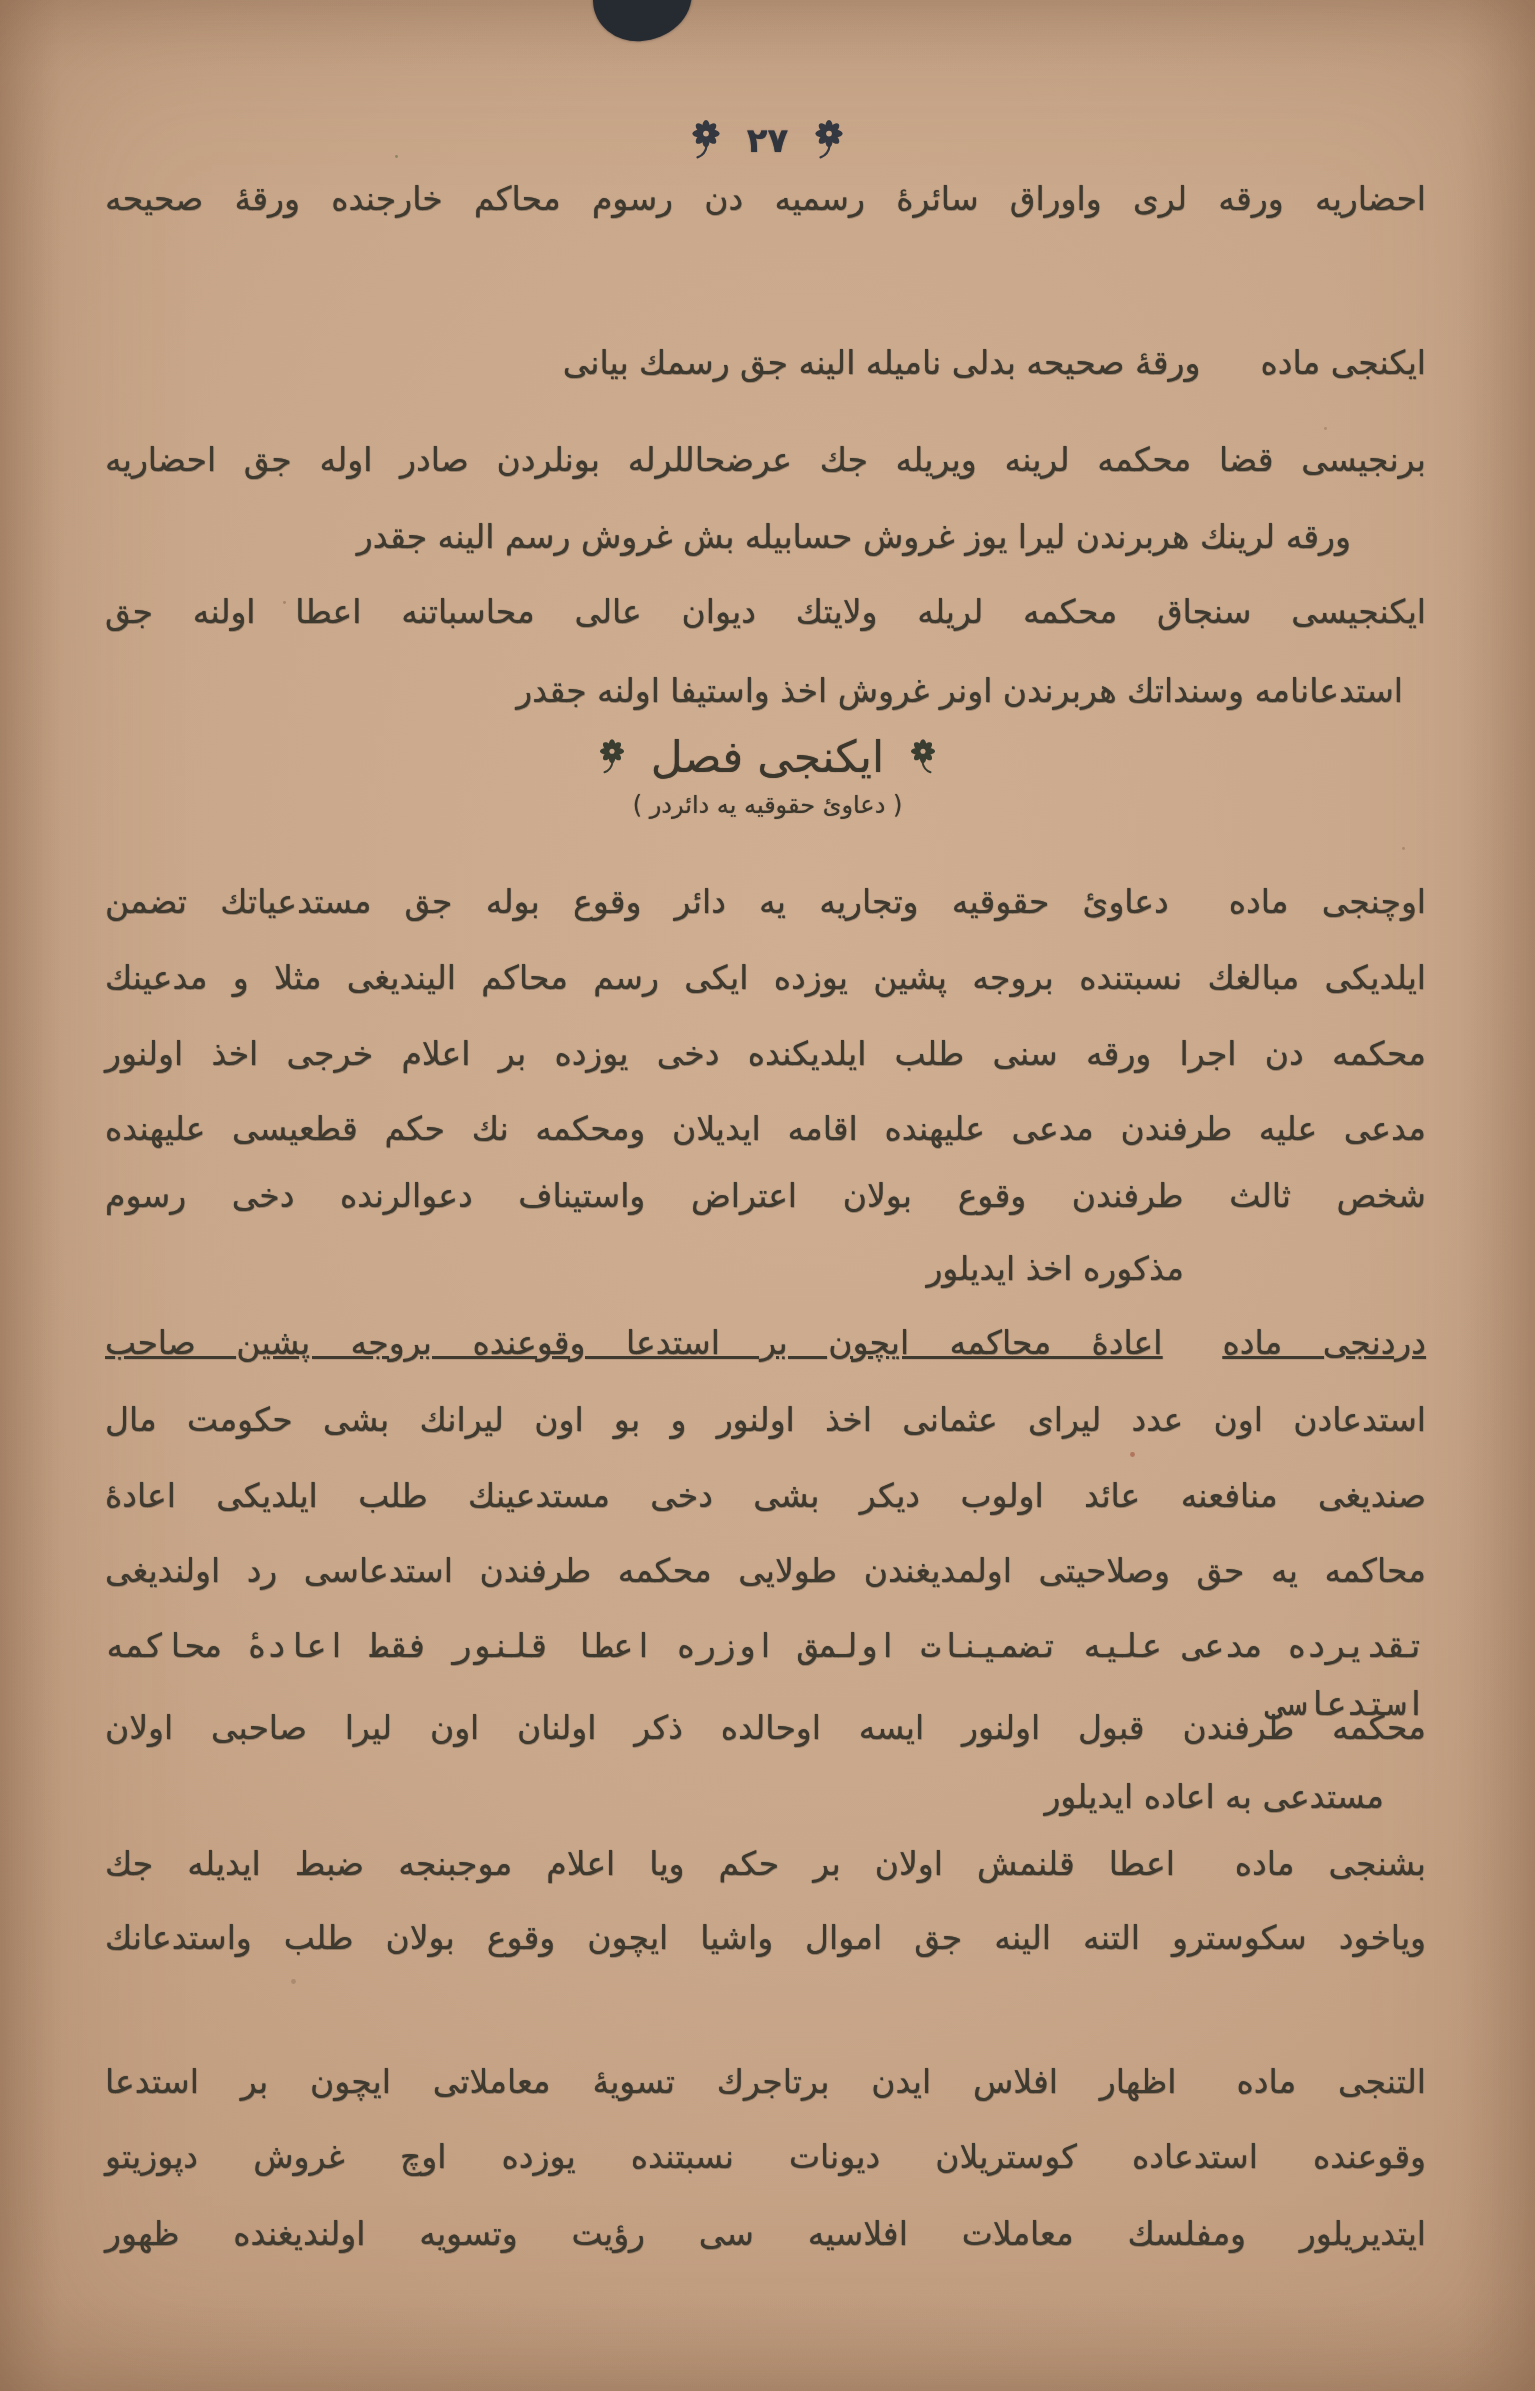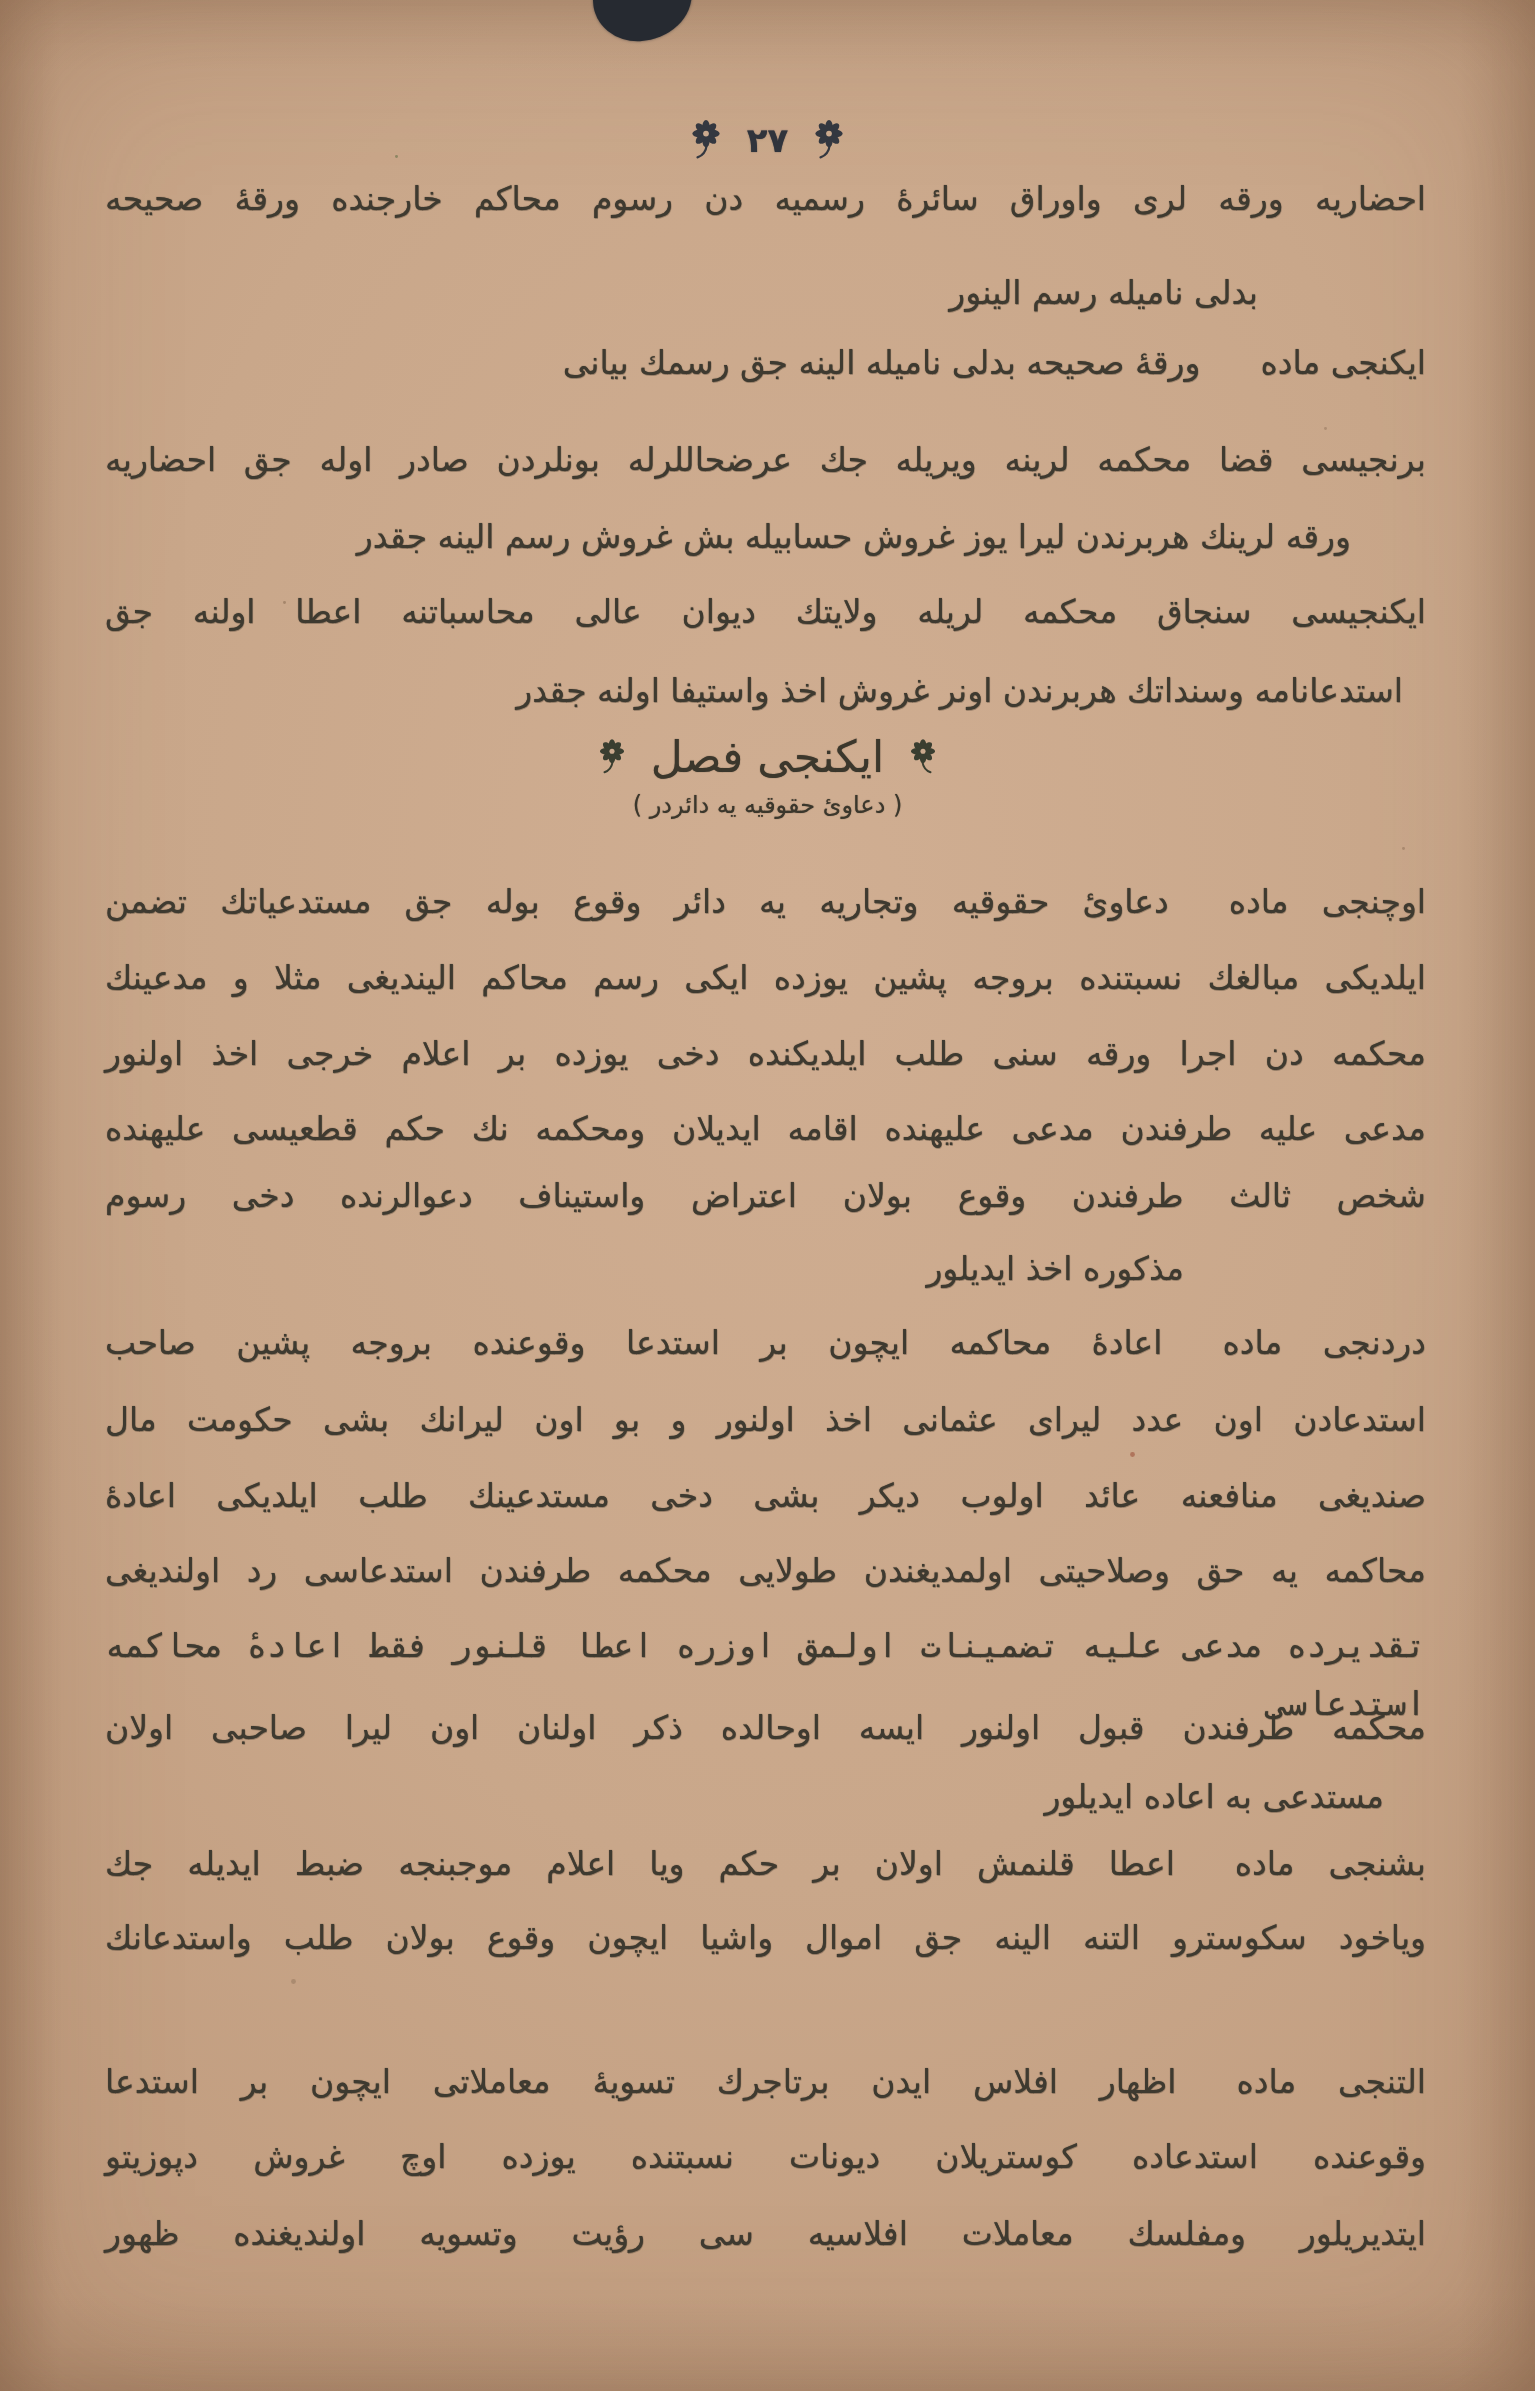--- a/index.html
+++ b/index.html
@@ -94,21 +94,20 @@
         <ellipse cx="20" cy="9" rx="4.4" ry="8" transform="rotate(225 20 17)"></ellipse>
         <ellipse cx="20" cy="9" rx="4.4" ry="8" transform="rotate(270 20 17)"></ellipse>
         <ellipse cx="20" cy="9" rx="4.4" ry="8" transform="rotate(315 20 17)"></ellipse>
       </g>
       <circle cx="20" cy="17" r="3.4" fill="#cbaa8e"></circle>
       <path d="M21 30 C20 38 16 43 10 45" stroke="#343840" stroke-width="2.6" fill="none" stroke-linecap="round"></path>
     </svg>
   </div>
 
   <div class="bline j" style="top:170px;"><span>احضاريه ورقه لرى واوراق سائرهٔ رسميه دن رسوم محاكم خارجنده ورقهٔ صحيحه</span></div>
-  <div class="bline" style="top:264px;padding-left:0;padding-right:168px;"><span>بدلى ناميله رسم الينور</span></div>
 
   <div class="bline" style="top:334px;">
     <span>ايكنجى ماده</span><span class="label-gap"></span><span>ورقهٔ صحيحه بدلى ناميله الينه جق رسمك بيانى</span>
   </div>
 
   <div class="bline" style="top:508px;padding-right:75px;"><span>ورقه لرينك هربرندن ليرا يوز غروش حسابيله بش غروش رسم الينه جقدر</span></div>
   <div class="bline j" style="top:431px;"><span>برنجيسى قضا محكمه لرينه ويريله جك عرضحاللرله بونلردن صادر اوله جق احضاريه</span></div>
   <div class="bline j" style="top:583px;"><span>ايكنجيسى سنجاق محكمه لريله ولايتك ديوان عالى محاسباتنه اعطا اولنه جق</span></div>
   <div class="bline" style="top:662px;padding-right:23px;"><span>استدعانامه وسنداتك هربرندن اونر غروش اخذ واستيفا اولنه جقدر</span></div>
 
@@ -150,21 +149,21 @@
 
   <div class="bline j" style="top:873px;">
     <span>اوچنجى ماده</span><span class="label-gap"></span><span>دعاوىٔ حقوقيه وتجاريه يه دائر وقوع بوله جق مستدعياتك تضمن</span>
   </div>
   <div class="bline j" style="top:949px;"><span>ايلديكى مبالغك نسبتنده بروجه پشين يوزده ايكى رسم محاكم الينديغى مثلا و مدعينك</span></div>
   <div class="bline j" style="top:1025px;"><span>محكمه دن اجرا ورقه سنى طلب ايلديكنده دخى يوزده بر اعلام خرجى اخذ اولنور</span></div>
   <div class="bline j" style="top:1100px;"><span>مدعى عليه طرفندن مدعى عليهنده اقامه ايديلان ومحكمه نك حكم قطعيسى عليهنده</span></div>
   <div class="bline j" style="top:1167px;"><span>شخص ثالث طرفندن وقوع بولان اعتراض واستيناف دعوالرنده دخى رسوم</span></div>
   <div class="bline" style="top:1240px;padding-right:242px;"><span>مذكوره اخذ ايديلور</span></div>
 
-  <div class="bline j" style="top:1314px;">
+  <div class="bline j" style="top:1314px;text-decoration:underline;">
     <span>دردنجى ماده</span><span class="label-gap"></span><span>اعادهٔ محاكمه ايچون بر استدعا وقوعنده بروجه پشين صاحب</span>
   </div>
   <div class="bline j" style="top:1391px;"><span>استدعادن اون عدد ليراى عثمانى اخذ اولنور و بو اون ليرانك بشى حكومت مال</span></div>
   <div class="bline j" style="top:1467px;"><span>صنديغى منافعنه عائد اولوب ديكر بشى دخى مستدعينك طلب ايلديكى اعادهٔ</span></div>
   <div class="bline j" style="top:1542px;"><span>محاكمه يه حق وصلاحيتى اولمديغندن طولايى محكمه طرفندن استدعاسى رد اولنديغى</span></div>
   <div class="bline j" style="top:1620px;font-family:Liberation Mono, monospace;"><span>تقديرده مدعى عليه تضمينات اولمق اوزره اعطا قلنور فقط اعادهٔ محاكمه استدعاسى</span></div>
   <div class="bline j" style="top:1699px;"><span>محكمه طرفندن قبول اولنور ايسه اوحالده ذكر اولنان اون ليرا صاحبى اولان</span></div>
   <div class="bline" style="top:1768px;padding-right:42px;"><span>مستدعى به اعاده ايديلور</span></div>
 
   <div class="bline j" style="top:1835px;">

